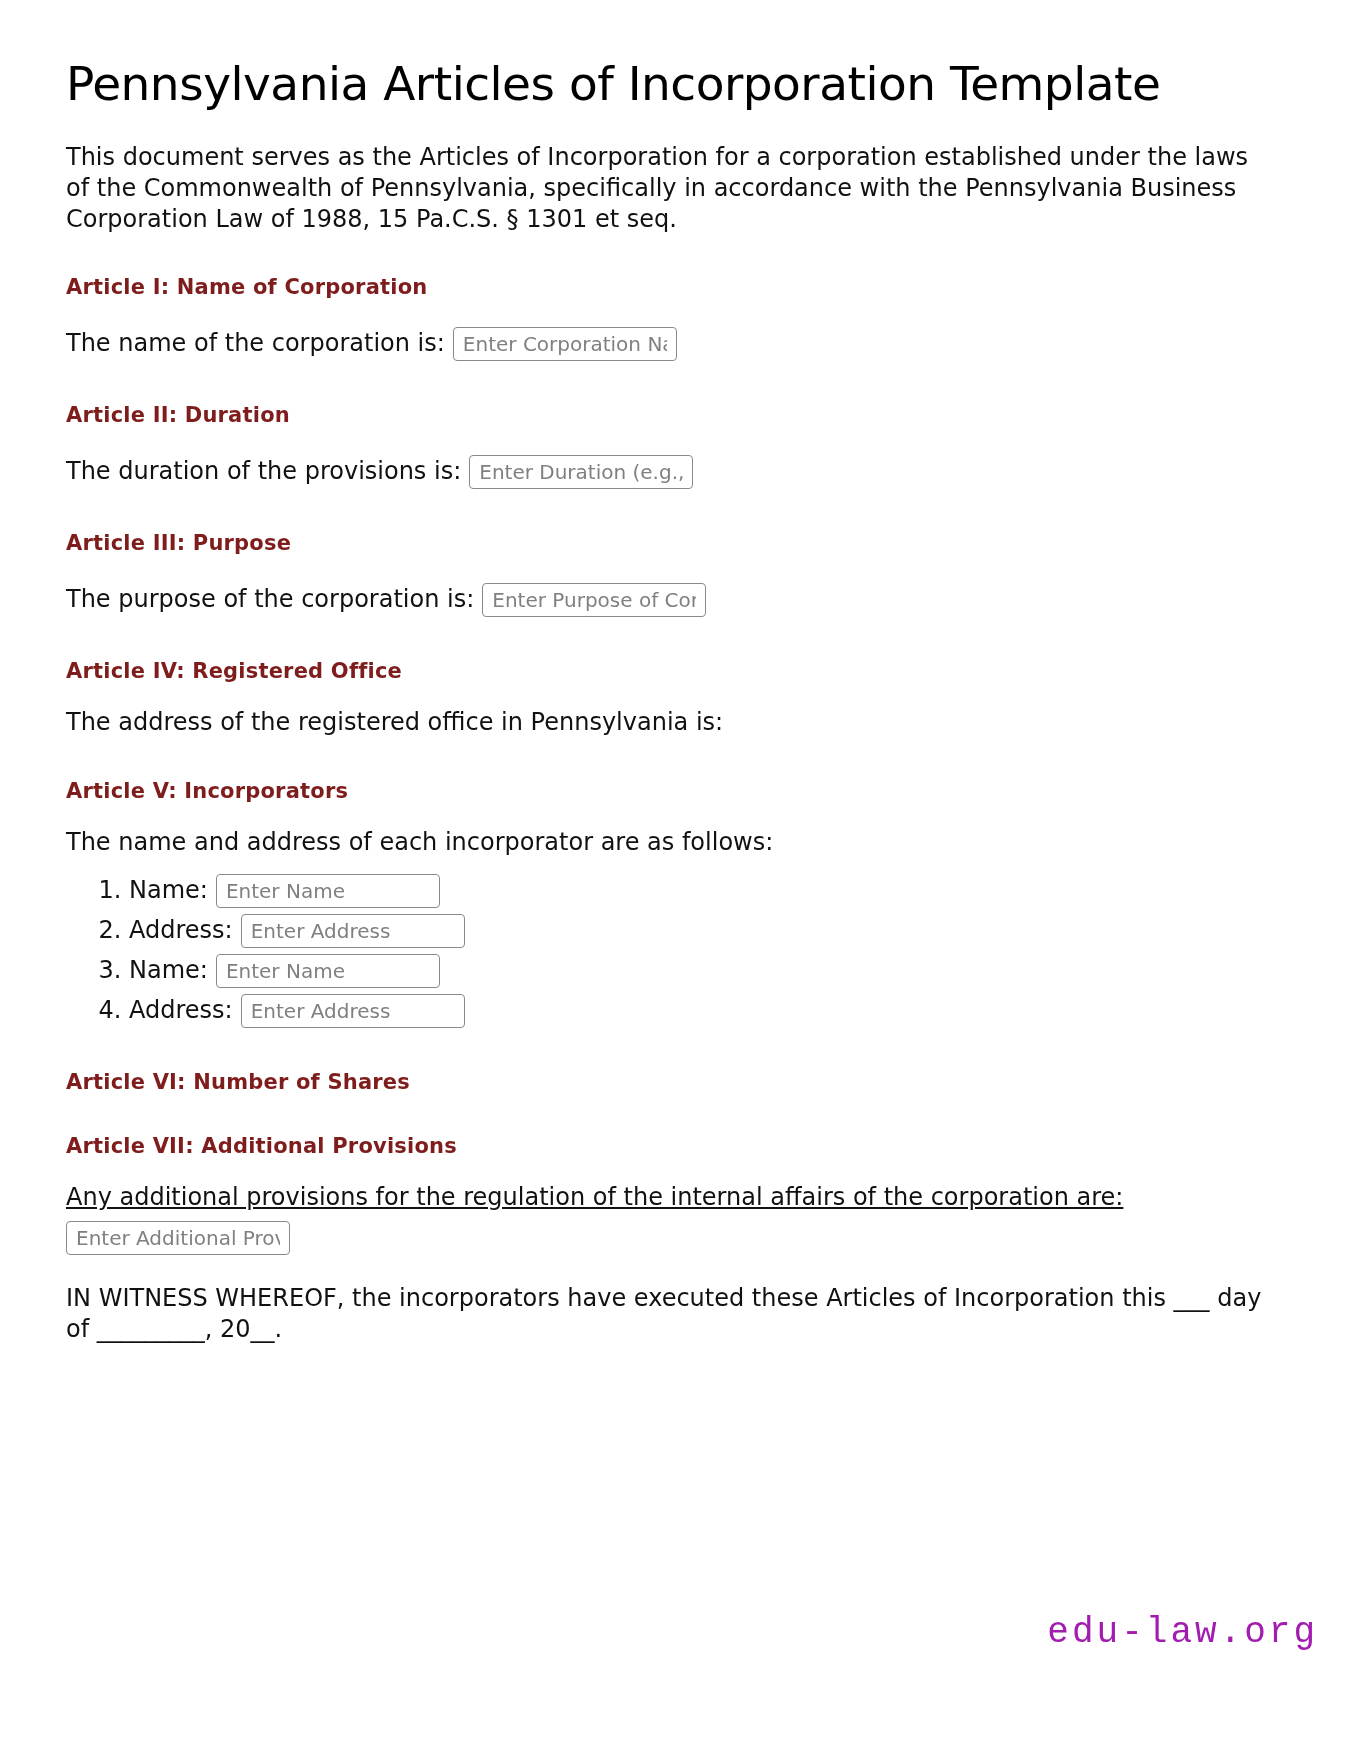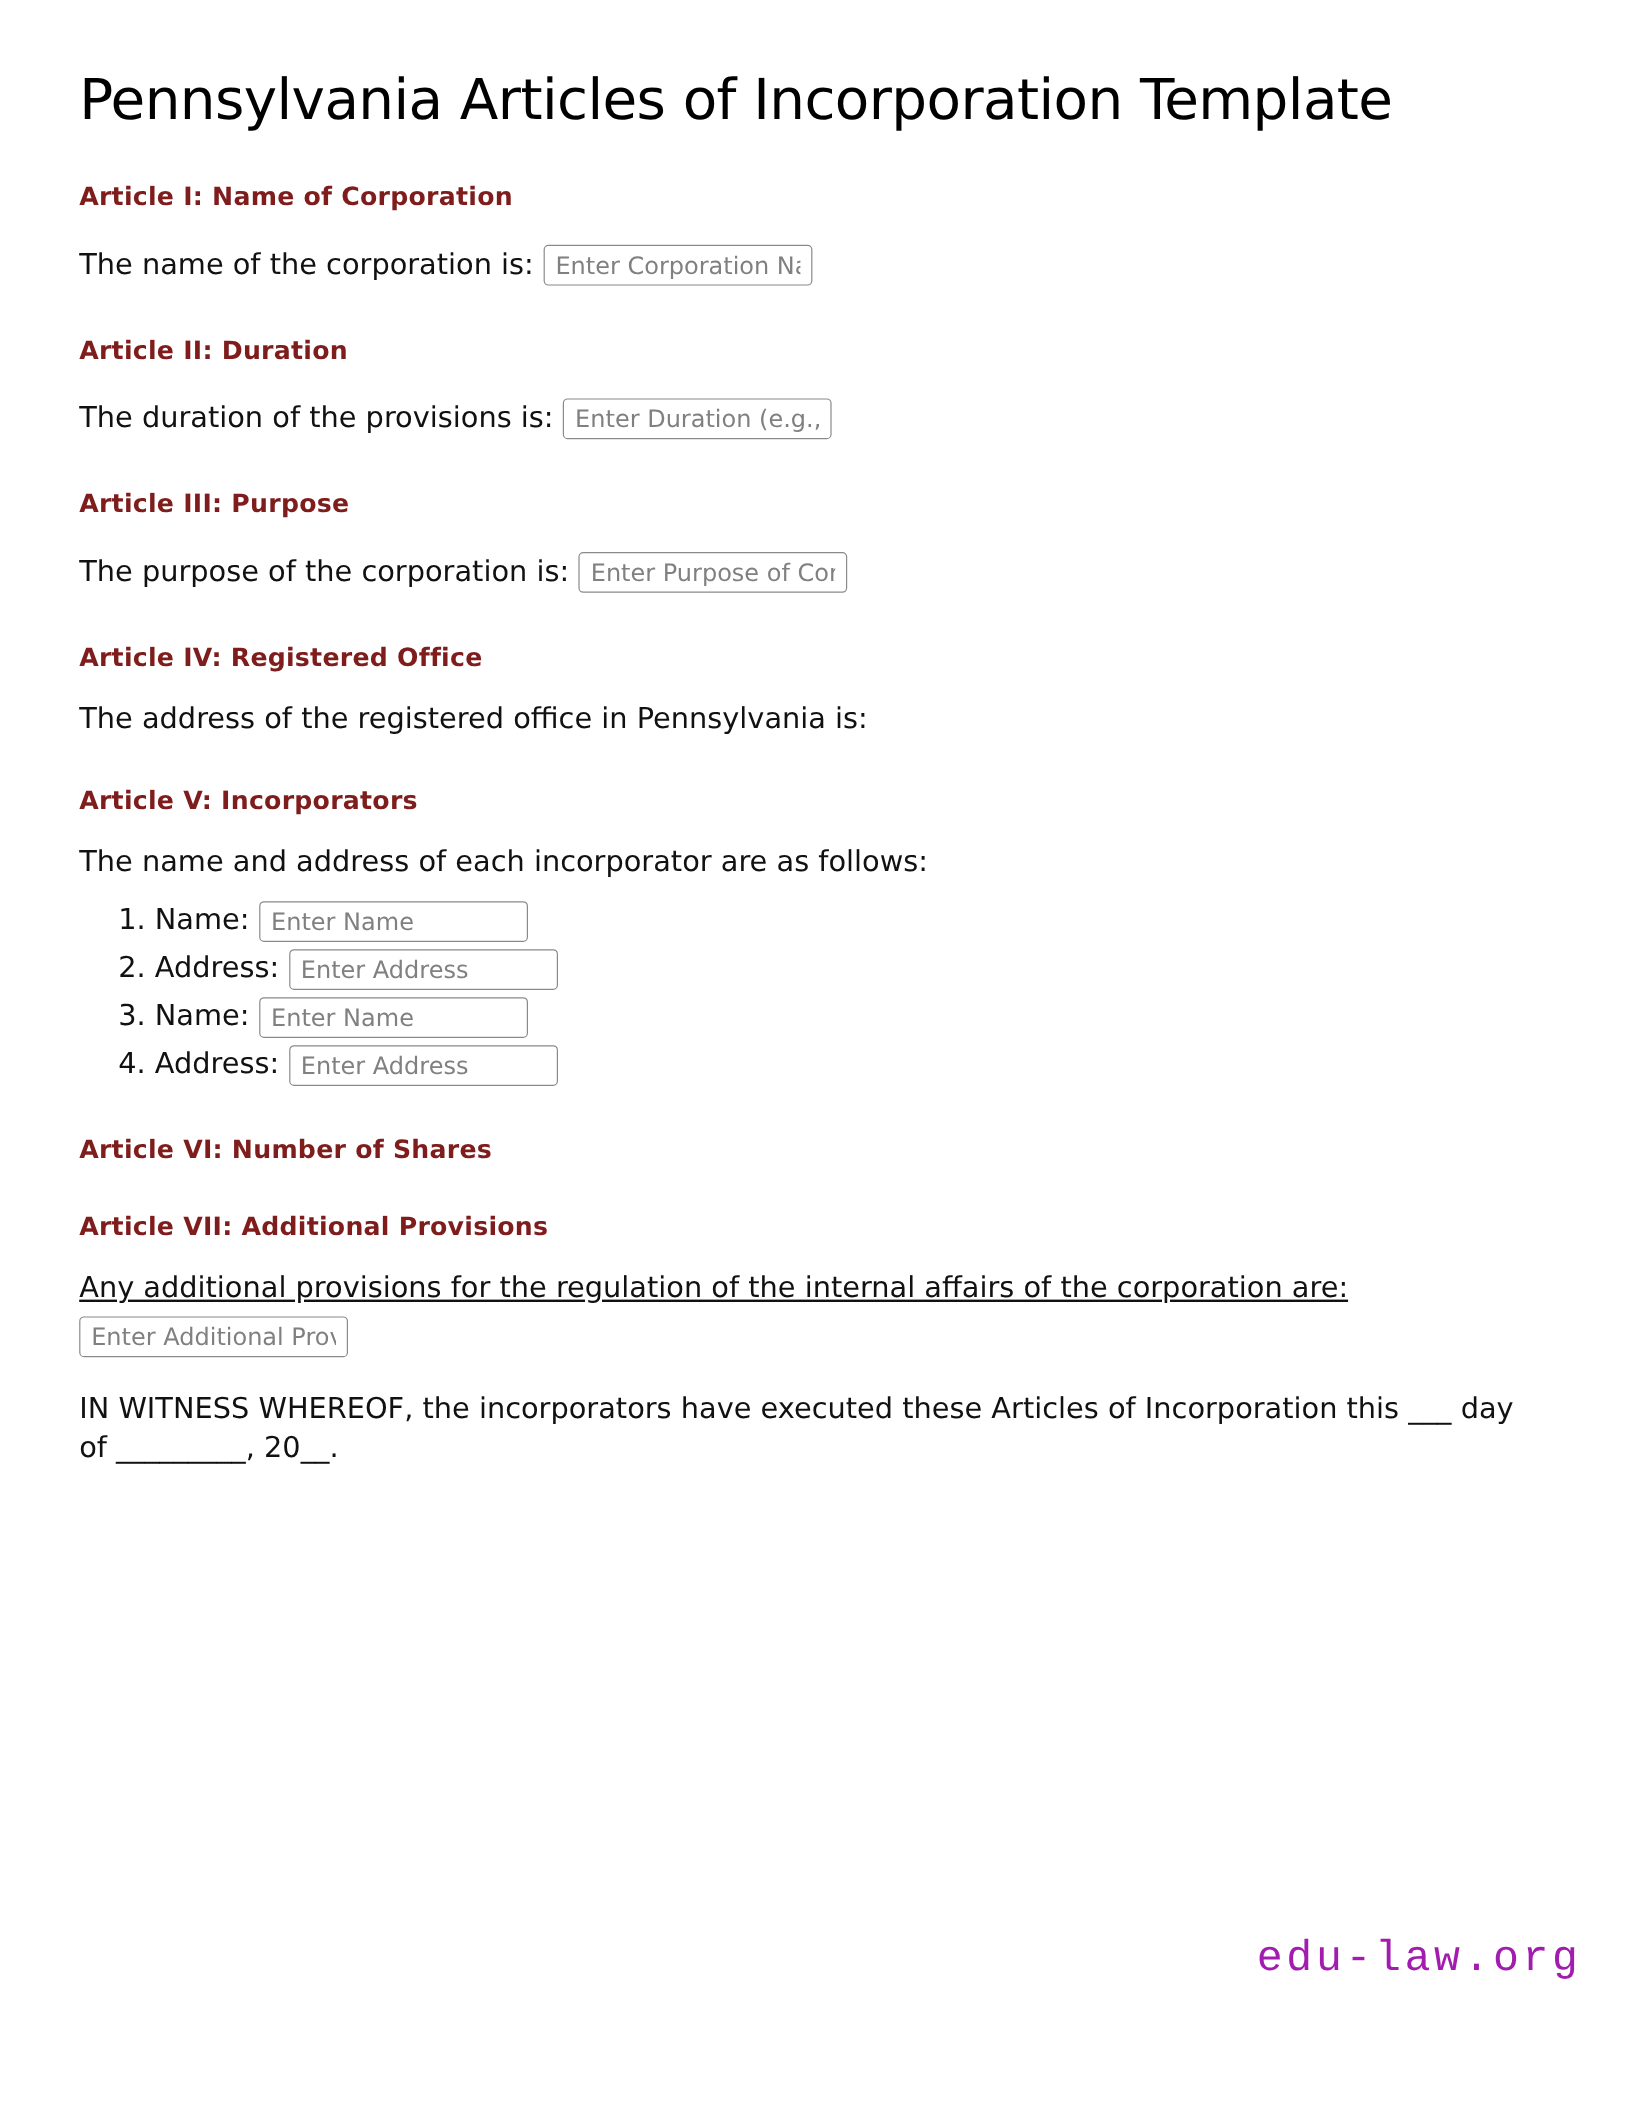--- a/index.html
+++ b/index.html
@@ -97,20 +97,21 @@
   }
 </style>
 </head>
 <body>
 
 <div class="page">
   <div class="content">
 
     <h1 class="doc-title">Pennsylvania Articles of Incorporation Template</h1>
 
+    <p class="body-text intro">This document serves as the Articles of Incorporation for a corporation established under the laws of the Commonwealth of Pennsylvania, specifically in accordance with the Pennsylvania Business Corporation Law of 1988, 15 Pa.C.S. § 1301 et seq.</p>
 
     <section>
       <h2 class="article-heading">Article I: Name of Corporation</h2>
       <div class="field-line">
         <span>The name of the corporation is:</span><input class="tpl-input" type="text" placeholder="Enter Corporation Name" style="">
       </div>
     </section>
 
     <section>
       <h2 class="article-heading">Article II: Duration</h2>

